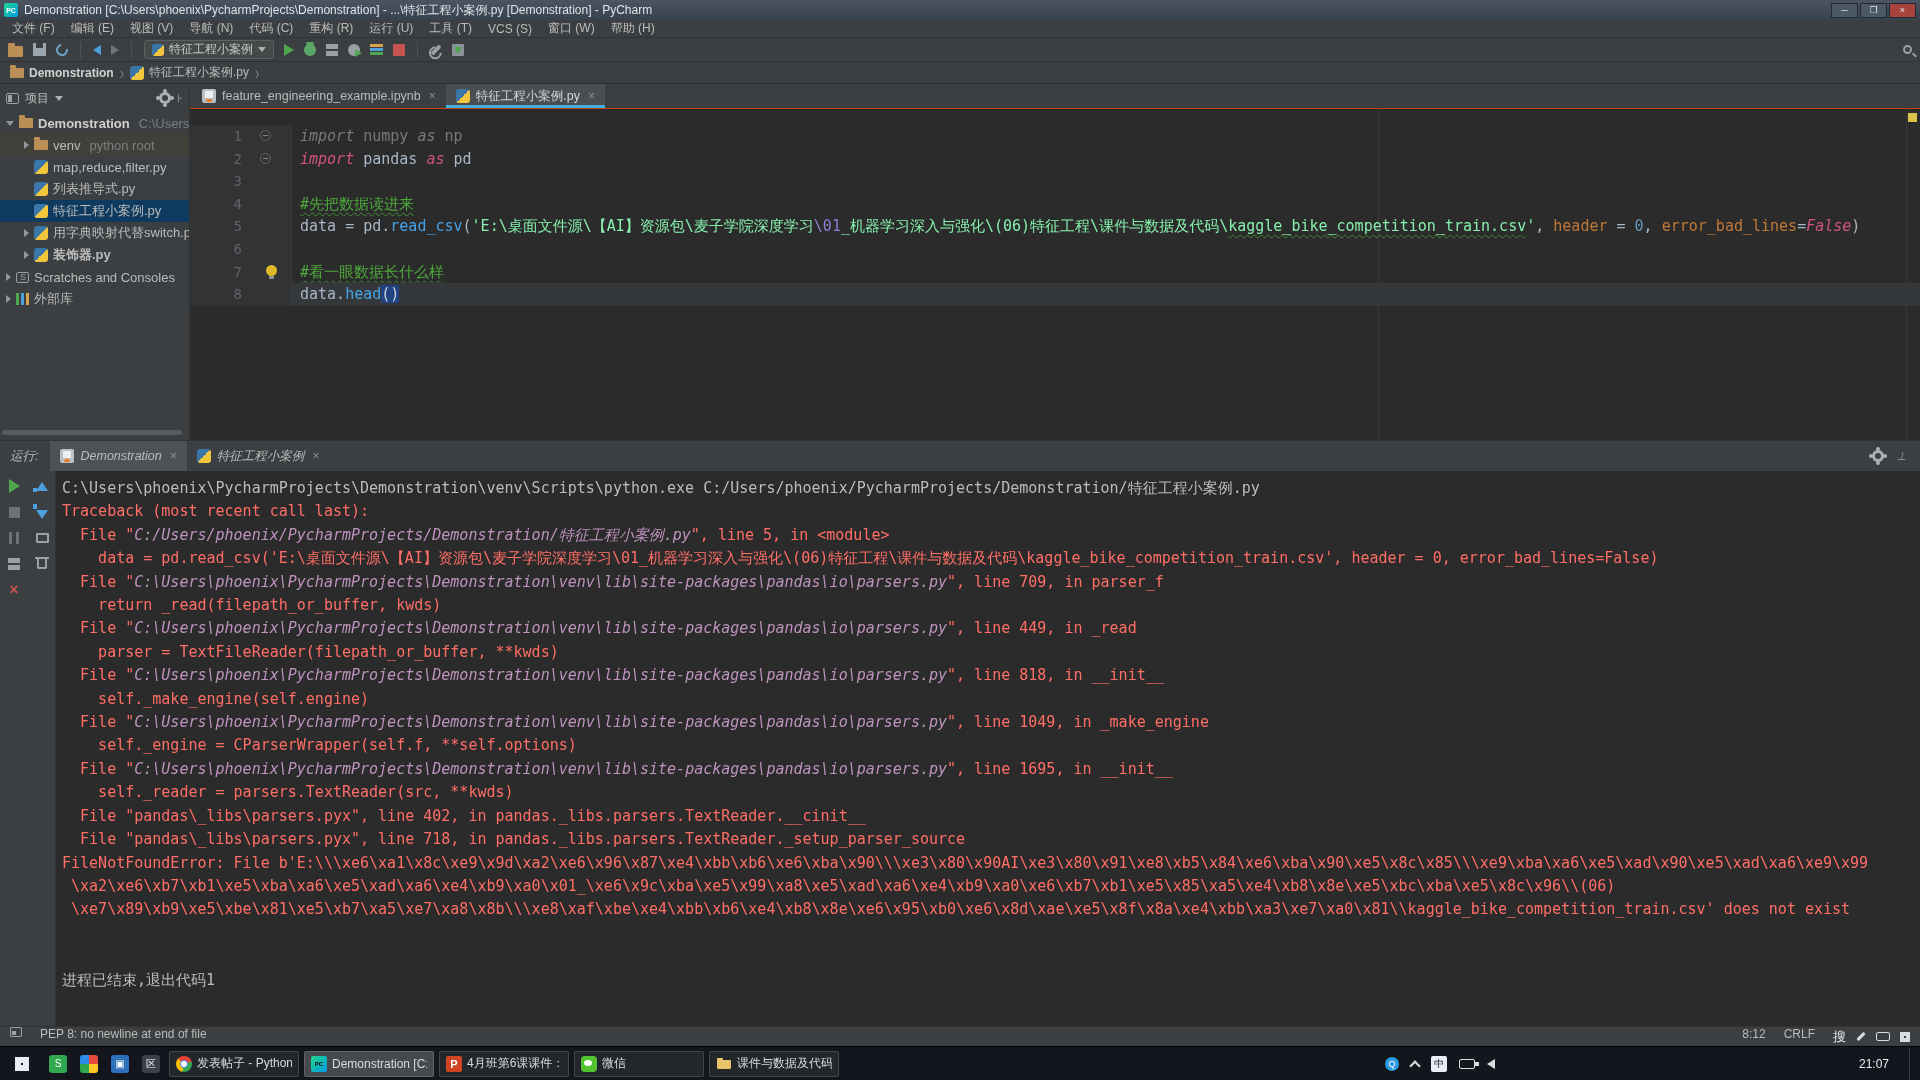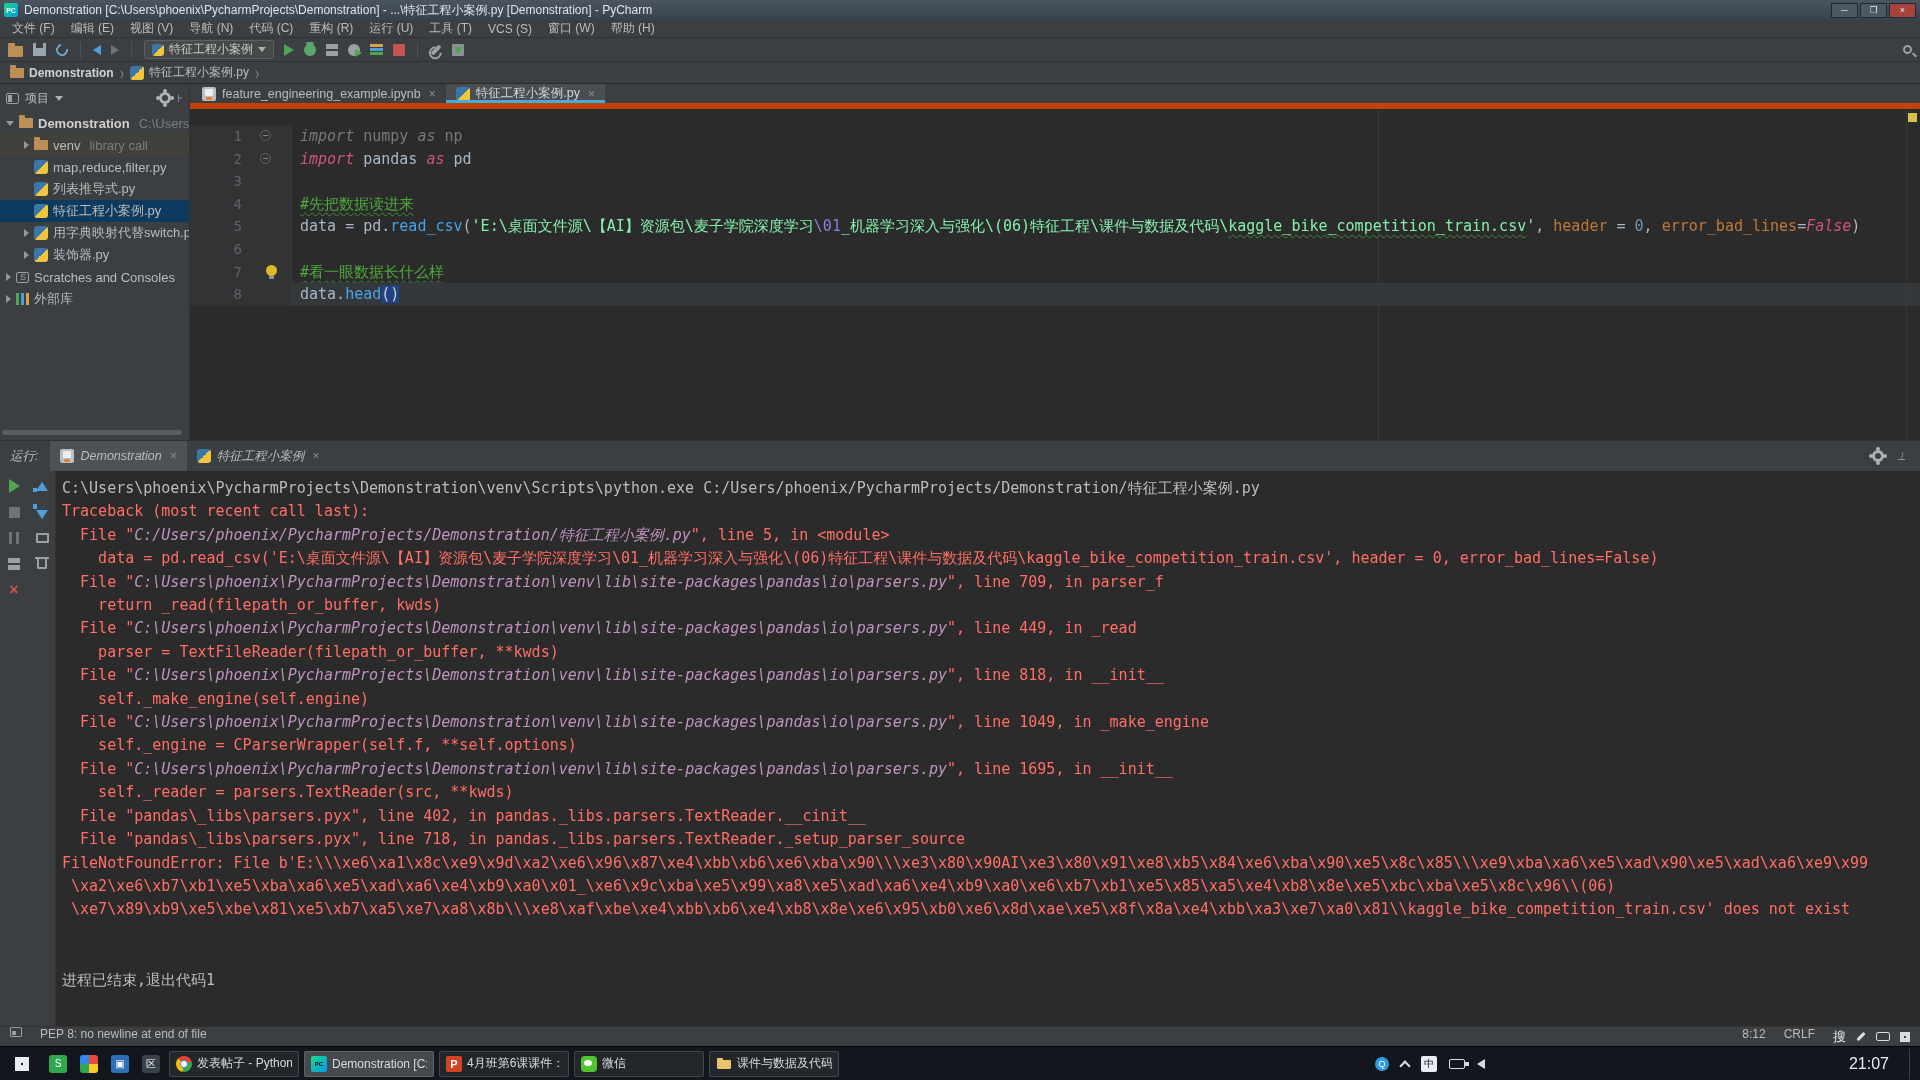--- a/index.html
+++ b/index.html
@@ -86,21 +86,21 @@
   .ic-ipynb{width:14px;height:14px;border-radius:2px;background:#B9C0C6;}
   .ic-ipynb::before{content:"";position:absolute;left:3px;top:2px;width:8px;height:7px;background:#ECEEF0;}
   .ic-ipynb::after{content:"";position:absolute;left:4px;top:10px;width:6px;height:3px;background:#E87D2C;border-radius:2px;}
   .ic-scratch{width:13px;height:11px;border:1px solid #9AA0A6;border-radius:2px;background:#3C3F41;}
   .ic-scratch::before{content:"S";position:absolute;left:3px;top:-1px;font-size:9px;color:#9AA0A6;}
   .ic-libs{width:13px;height:12px;background:linear-gradient(90deg,#4EA64E 0 3px,transparent 3px 5px,#4E9FDD 5px 8px,transparent 8px 10px,#D8A449 10px 13px);}
   .hthumb{position:absolute;left:2px;top:346px;width:180px;height:5px;border-radius:3px;background:#5A5D5F;}
 
   
   .editor-area{flex:1;display:flex;flex-direction:column;position:relative;background:#2B2B2B;min-width:0;}
-  .tabsbar{height:25px;background:#3C3F41;border-bottom:6px solid #c2410c;display:flex;align-items:stretch;padding-left:2px;flex:0 0 auto;}
+  .tabsbar{height:25px;background:#3C3F41;border-bottom:1px solid #c2410c;display:flex;align-items:stretch;padding-left:2px;flex:0 0 auto;}
   .etab{display:flex;align-items:center;gap:6px;padding:0 10px;font-size:12.5px;color:#BBBBBB;position:relative;}
   .etab.active{background:#4A4E50;color:#CFD8DE;}
   .etab.active::after{content:"";position:absolute;left:0;right:0;bottom:0;height:3px;background:#3FAFDE;}
   .tclose{color:#8A9094;font-size:12px;margin-left:2px;}
   .editor{flex:1;position:relative;font-family:"DejaVu Sans Mono",monospace;font-size:15px;overflow:hidden;}
   .mguide{position:absolute;top:0;bottom:0;left:1188px;width:1px;background:#393939;}
   .codelines{position:relative;padding-top:16px;}
   .cl{display:flex;height:22.6px;line-height:22.6px;white-space:pre;}
   .cl .ln{width:62px;text-align:right;color:#606366;background:#313335;flex:0 0 auto;padding-right:10px;font-size:14px;}
   .cl .fold{width:40px;background:#313335;border-right:1px solid #3A3A3A;flex:0 0 auto;position:relative;}
@@ -197,21 +197,21 @@
   .ic-tfolder::before{content:"";position:absolute;left:1px;top:4px;width:14px;height:9px;background:#E8C56B;border-radius:1px;}
   .ic-tfolder::after{content:"";position:absolute;left:1px;top:2px;width:6px;height:3px;background:#E8C56B;border-radius:1px 1px 0 0;}
   .tray{display:flex;align-items:center;gap:12px;margin-left:auto;color:#E8EEF3;}
   .tr-qq{width:14px;height:14px;border-radius:50%;background:#2C9BE0;color:#fff;font-size:9px;display:flex;align-items:center;justify-content:center;}
   .tr-chev{width:8px;height:8px;border-left:2px solid #D8DCE0;border-top:2px solid #D8DCE0;transform:rotate(45deg);margin-top:4px;}
   .tr-ime{width:16px;height:16px;background:#E8EEF3;color:#13171D;font-size:10px;display:flex;align-items:center;justify-content:center;border-radius:2px;}
   .tr-kbd{width:16px;height:10px;border:1px solid #D8DCE0;border-radius:2px;}
   .tr-vol{width:0;height:0;border-top:5px solid transparent;border-bottom:5px solid transparent;border-right:8px solid #D8DCE0;}
   .tr-vol::before{content:"";position:absolute;margin-left:-12px;margin-top:-2px;width:4px;height:4px;background:#D8DCE0;}
   .tray-gap{width:340px;}
-  .clock{font-size:16px;padding-right:8px;}
+  .clock{font-size:12px;padding-right:8px;}
   .show-desktop{width:7px;height:30px;border-left:1px solid #3A4048;}
 </style>
 </head>
 <body>
 
 <div class="screen">
 
   <div class="titlebar">
     <span class="pclogo">PC</span>
     <span class="title-text">Demonstration [C:\Users\phoenix\PycharmProjects\Demonstration] - ...\特征工程小案例.py [Demonstration] - PyCharm</span>
@@ -289,21 +289,21 @@
           <div class="trow" style="padding-left: 6px;">
             <span class="tri-d"></span>
             <span class="ic ic-folder"></span>
             <span class="tlabel" style="font-weight: bold; color: rgb(208, 208, 208);">Demonstration</span>
             <span class="textra">C:\Users\phoeni</span>
           </div>
           <div class="trow warm" style="padding-left: 24px;">
             <span class="tri-r"></span>
             <span class="ic ic-folder"></span>
             <span class="tlabel">venv</span>
-            <span class="textra">library call</span>
+            <span class="textra">python root</span>
           </div>
           <div class="trow" style="padding-left: 24px;">
             <span class="tri-none"></span>
             <span class="ic ic-py"></span>
             <span class="tlabel">map,reduce,filter.py</span>
           </div>
           <div class="trow" style="padding-left: 24px;">
             <span class="tri-none"></span>
             <span class="ic ic-py"></span>
             <span class="tlabel">列表推导式.py</span>
@@ -311,21 +311,21 @@
           <div class="trow sel" style="padding-left: 24px;">
             <span class="tri-none"></span>
             <span class="ic ic-py"></span>
             <span class="tlabel">特征工程小案例.py</span>
           </div>
           <div class="trow" style="padding-left: 24px;">
             <span class="tri-r"></span>
             <span class="ic ic-py"></span>
             <span class="tlabel">用字典映射代替switch.py</span>
           </div>
-          <div class="trow" style="padding-left: 24px;">
+          <div class="trow" style="padding-left: 24px; font-weight: bold;">
             <span class="tri-r"></span>
             <span class="ic ic-py"></span>
             <span class="tlabel">装饰器.py</span>
           </div>
           <div class="trow" style="padding-left: 6px;">
             <span class="tri-r"></span>
             <span class="ic ic-scratch"></span>
             <span class="tlabel">Scratches and Consoles</span>
           </div>
           <div class="trow" style="padding-left: 6px;">

